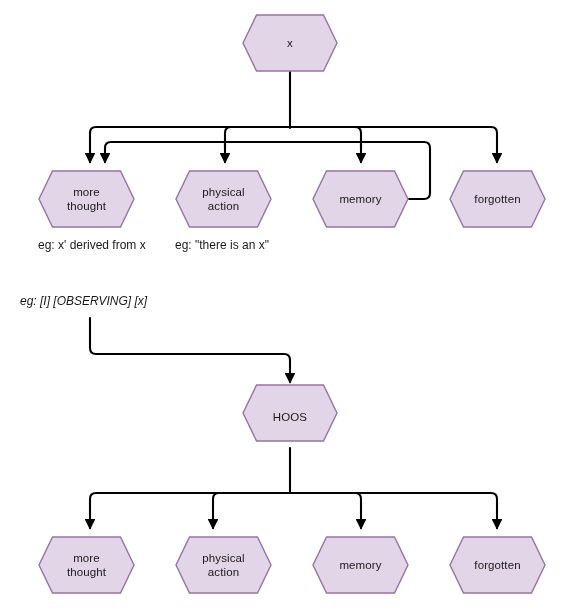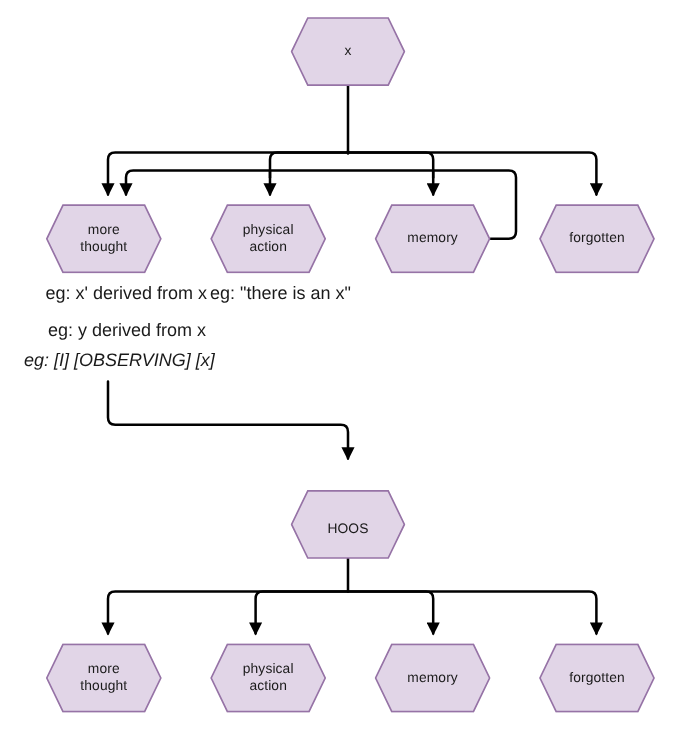--- a/index.html
+++ b/index.html
@@ -49,21 +49,21 @@
     justify-content: center;
     text-align: center;
     font-size: 11.5px;
     line-height: 14px;
     color: #1a1a1a;
     letter-spacing: 0.1px;
     white-space: pre-line;
   }
   .eg-text {
     position: absolute;
-    font-size: 15px;
+    font-size: 12px;
     line-height: 14px;
     color: #1a1a1a;
     white-space: nowrap;
     pointer-events: auto;
   }
 </style>
 </head>
 <body>
 
 <div id="canvas">
@@ -132,21 +132,21 @@
       <div class="hex-label">memory</div>
     </div>
 
     <div class="hex-node" style="left:449px; top:170px; width:97px; height:58px;">
       <svg class="hex-shape" width="97" height="58" viewBox="0 0 97 58">
         <polygon points="14.5,1 82.5,1 96,29 82.5,57 14.5,57 1,29" fill="#e1d5e7" stroke="#9673a6" stroke-width="1.4"></polygon>
       </svg>
       <div class="hex-label">forgotten</div>
     </div>
 
-    <div class="hex-node" style="left:242px; top:408px; width:96px; height:66px;">
+    <div class="hex-node" style="left:242px; top:384px; width:96px; height:66px;">
       <svg class="hex-shape" width="96" height="58" viewBox="0 0 96 58">
         <polygon points="14.5,1 81.5,1 95,29 81.5,57 14.5,57 1,29" fill="#e1d5e7" stroke="#9673a6" stroke-width="1.4"></polygon>
       </svg>
       <div class="hex-label">HOOS</div>
     </div>
 
     <div class="hex-node" style="left:38px; top:536px; width:97px; height:58px;">
       <svg class="hex-shape" width="97" height="58" viewBox="0 0 97 58">
         <polygon points="14.5,1 82.5,1 96,29 82.5,57 14.5,57 1,29" fill="#e1d5e7" stroke="#9673a6" stroke-width="1.4"></polygon>
       </svg>
@@ -172,18 +172,17 @@
     <div class="hex-node" style="left:449px; top:536px; width:97px; height:58px;">
       <svg class="hex-shape" width="97" height="58" viewBox="0 0 97 58">
         <polygon points="14.5,1 82.5,1 96,29 82.5,57 14.5,57 1,29" fill="#e1d5e7" stroke="#9673a6" stroke-width="1.4"></polygon>
       </svg>
       <div class="hex-label">forgotten</div>
     </div>
   </div>
 
   <div class="text-layer">
     <div class="eg-text" style="left:38px; top:238px;">eg: x' derived from x</div>
-    <div class="eg-text" style="left:40px; top:269px;">eg: y derived from x</div>
     <div class="eg-text" style="left:20px; top:294px;font-style:italic;">eg: [I] [OBSERVING] [x]</div>
     <div class="eg-text" style="left:175px; top:238px;">eg: "there is an x"</div>
   </div>
 
 </div>
 
 </body></html>

